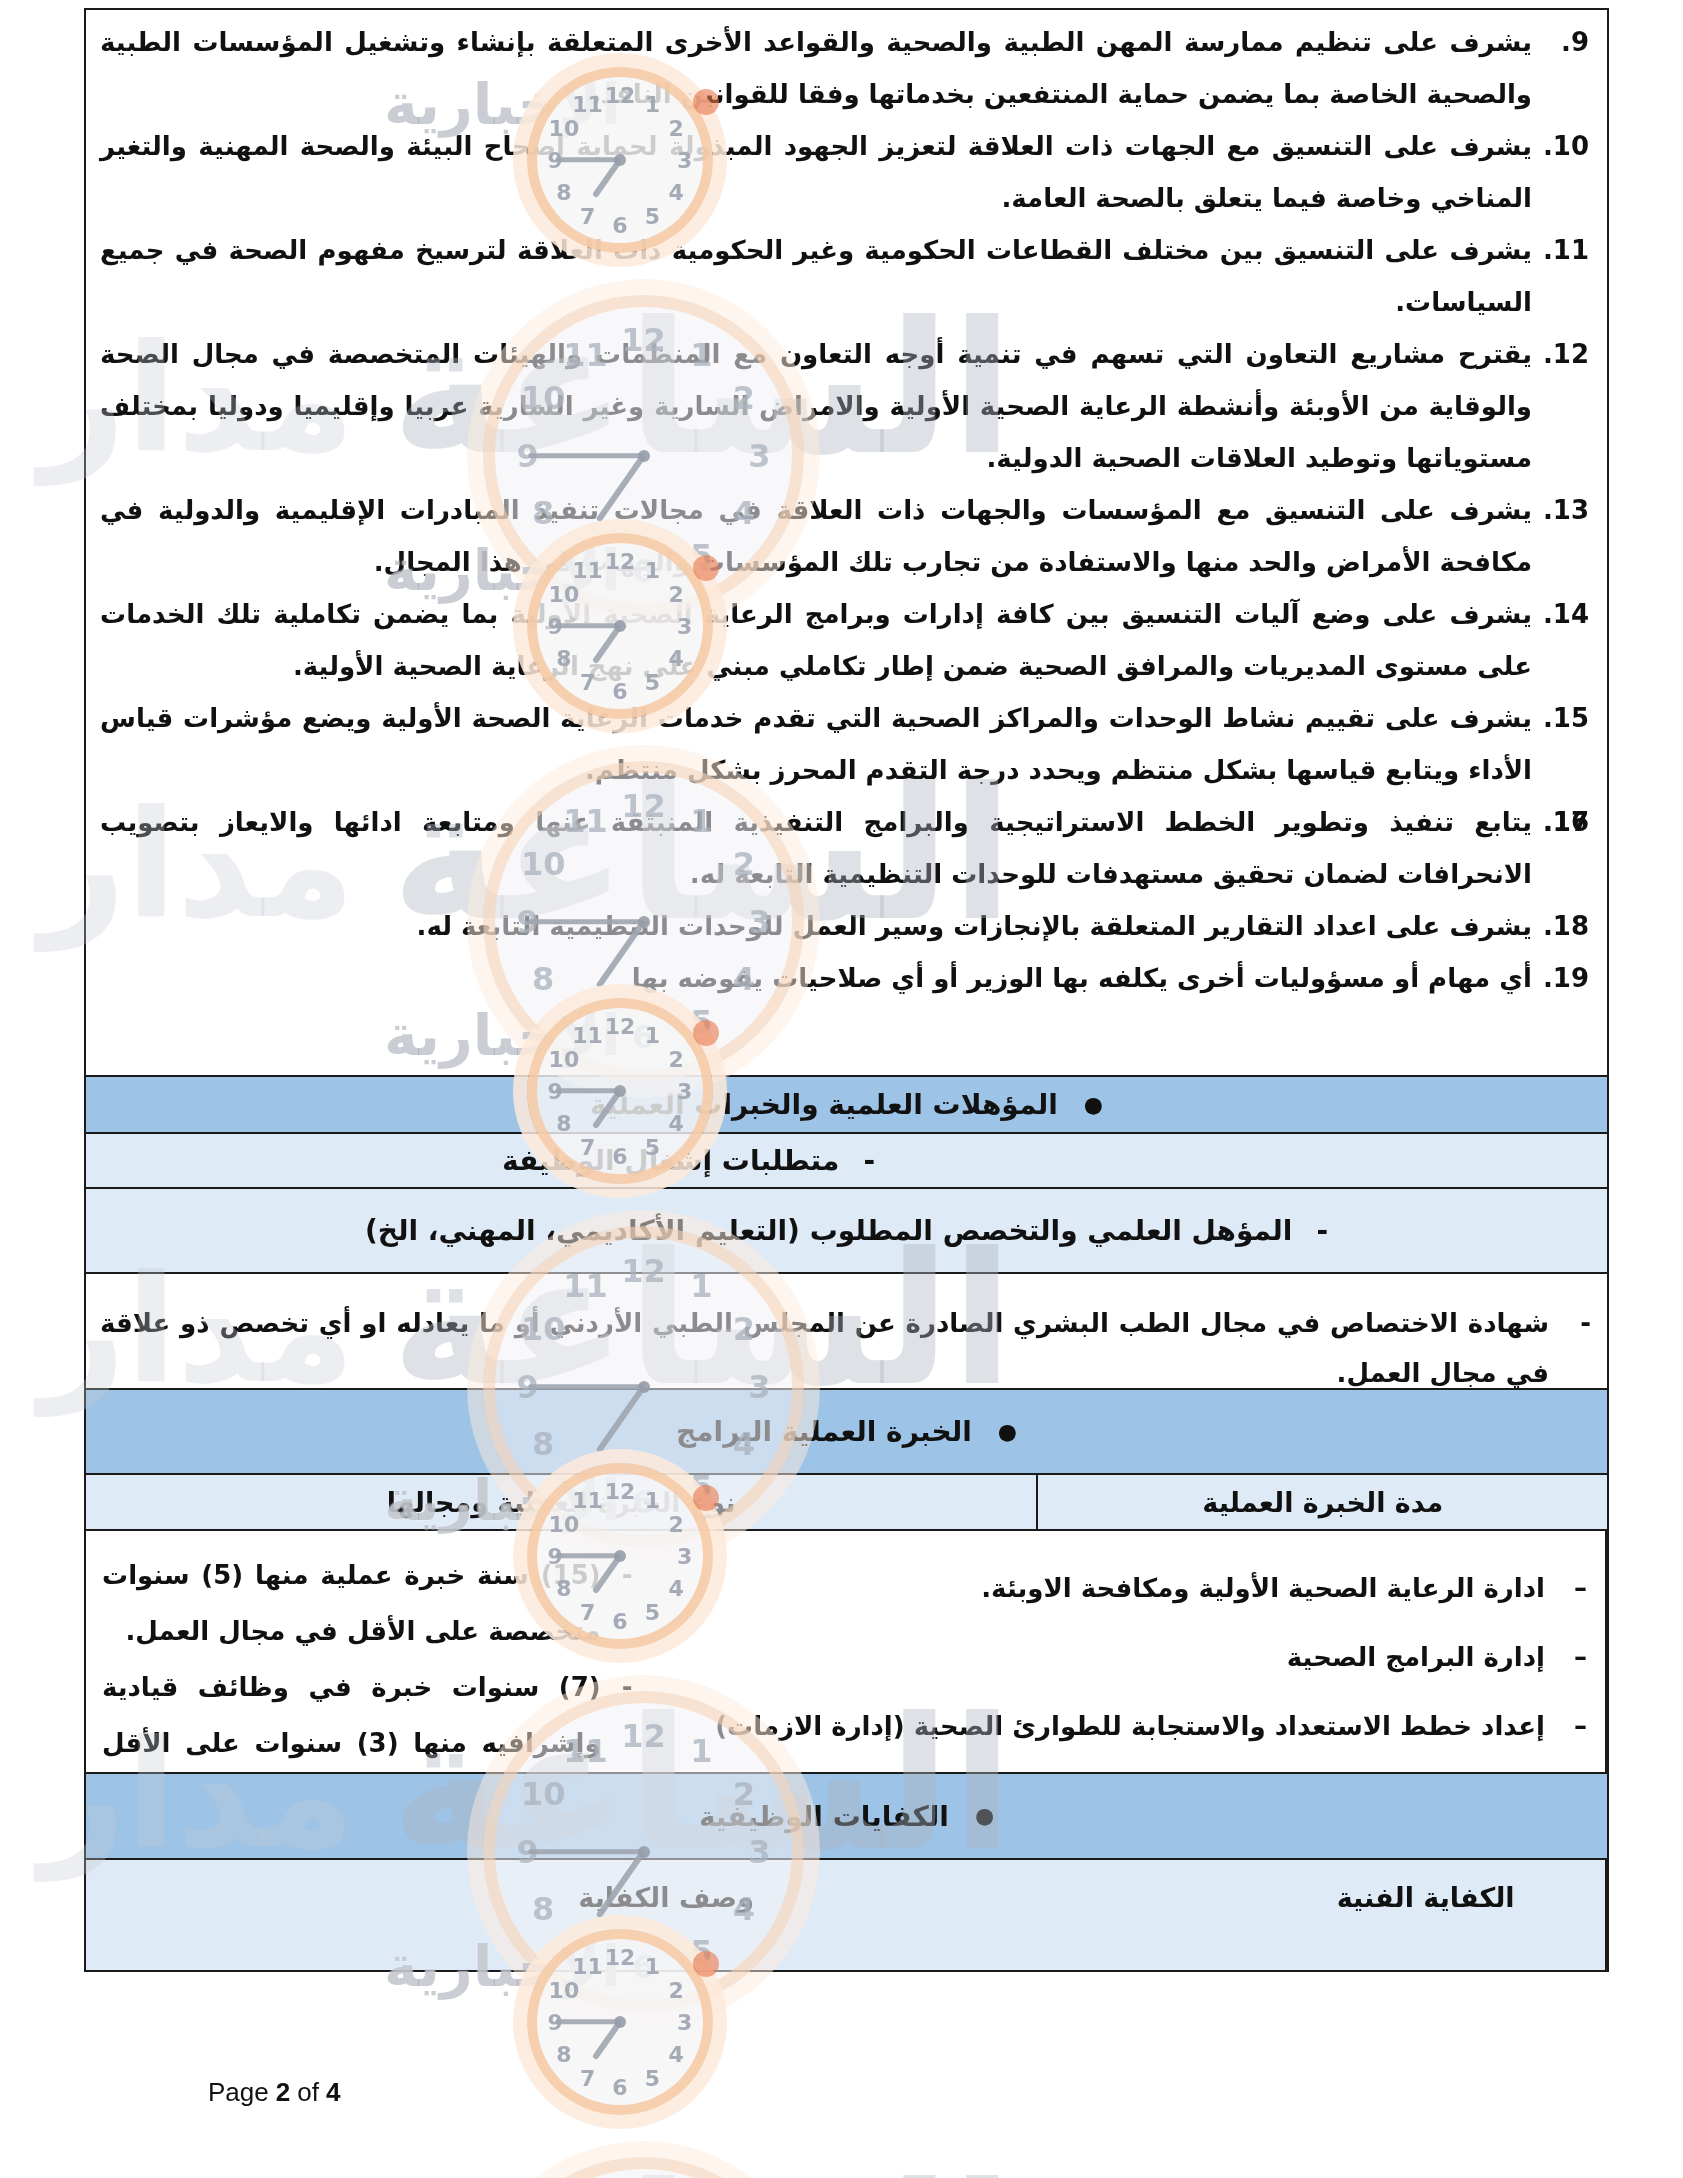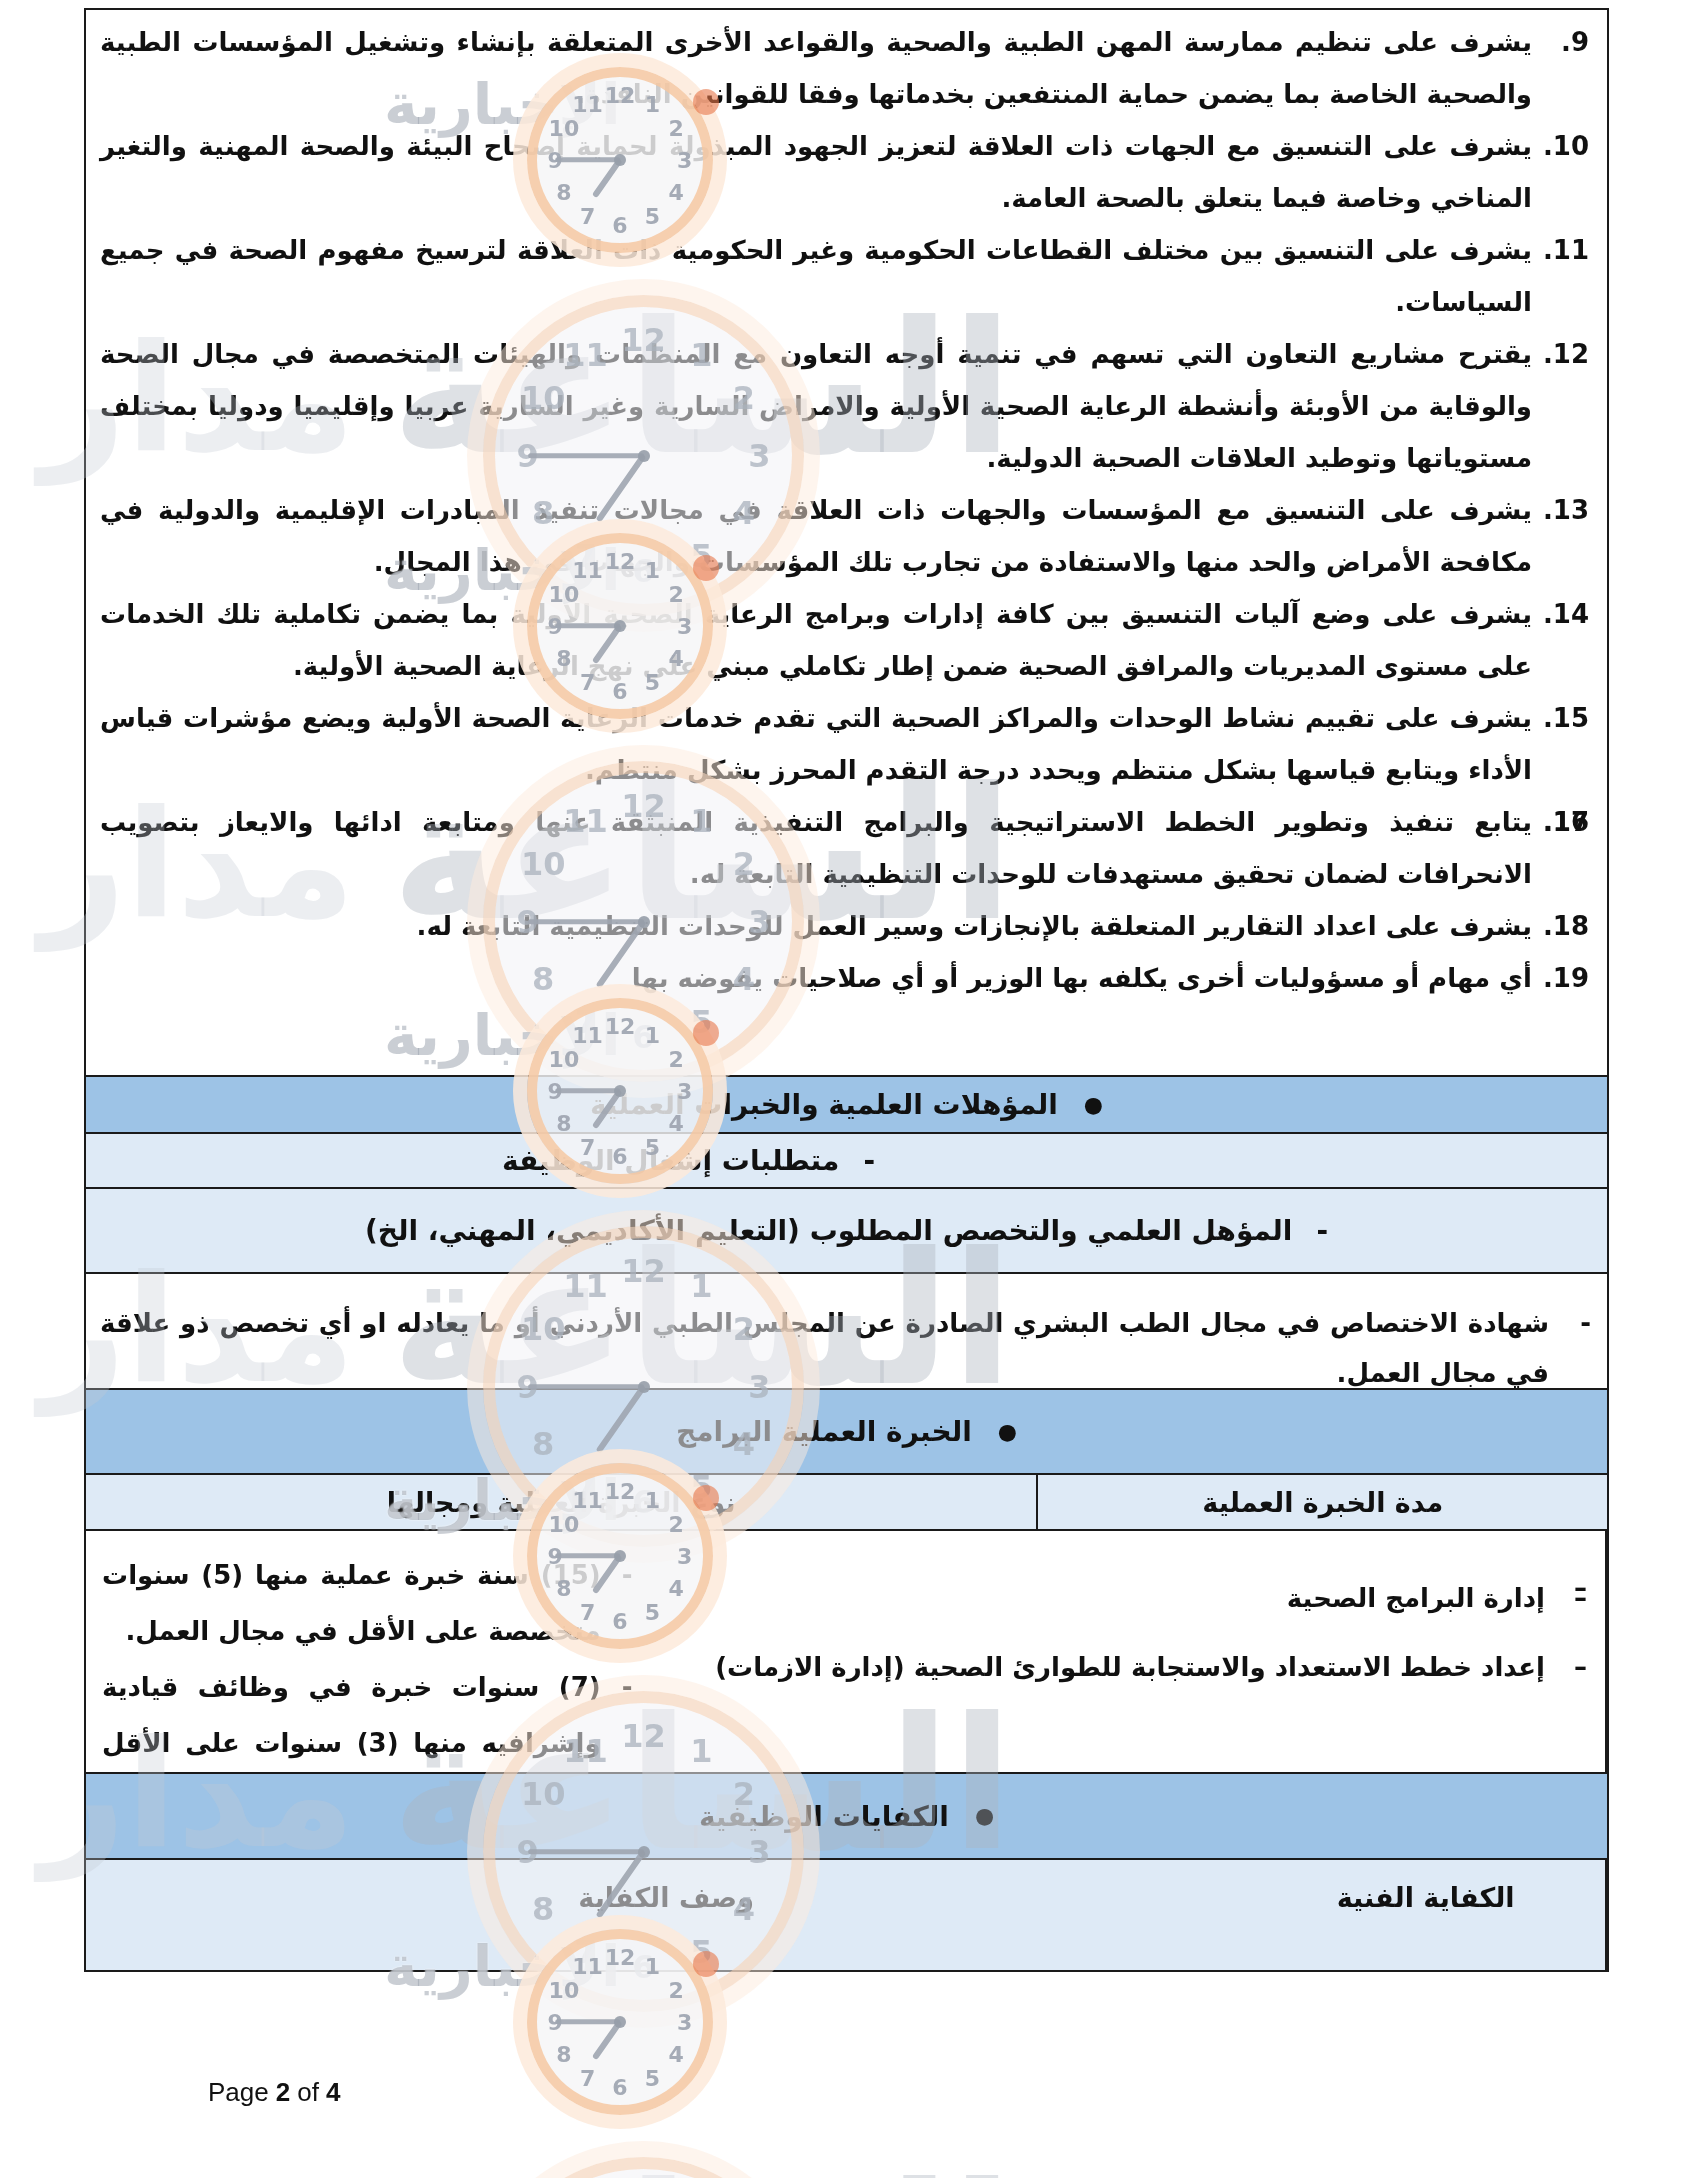--- a/index.html
+++ b/index.html
@@ -372,21 +372,21 @@
       <div class="cell col-type">نوع الخبرة العملية ومجالها</div>
       <div class="cell col-duration">مدة الخبرة العملية</div>
     </div>
 
     <div class="row split exp-body">
       <div class="cell col-duration">
         <p class="dur-item"><span class="marker">-</span><span>(15) سنة خبرة عملية منها (5) سنوات متخصصة على الأقل في مجال العمل.</span></p>
         <p class="dur-item"><span class="marker">-</span><span>(7) سنوات خبرة في وظائف قيادية وإشرافيه منها (3) سنوات على الأقل في وظائف قيادية.</span></p>
       </div>
       <div class="cell col-type">
-        <p class="exp-item"><span class="marker">–</span></p>
+        <p class="exp-item"><span class="marker">–</span><span>ادارة الرعاية الصحية الأولية ومكافحة الاوبئة.</span></p>
         <p class="exp-item"><span class="marker">–</span><span>إدارة البرامج الصحية</span></p>
         <p class="exp-item"><span class="marker">–</span><span>إعداد خطط الاستعداد والاستجابة للطوارئ الصحية (إدارة الازمات)</span></p>
       </div>
     </div>
 
     <div class="row bar blue h-comp">
       <span class="bar-inner">
           <span class="bullet">●</span>
           <span>الكفايات الوظيفية</span>
         </span>

